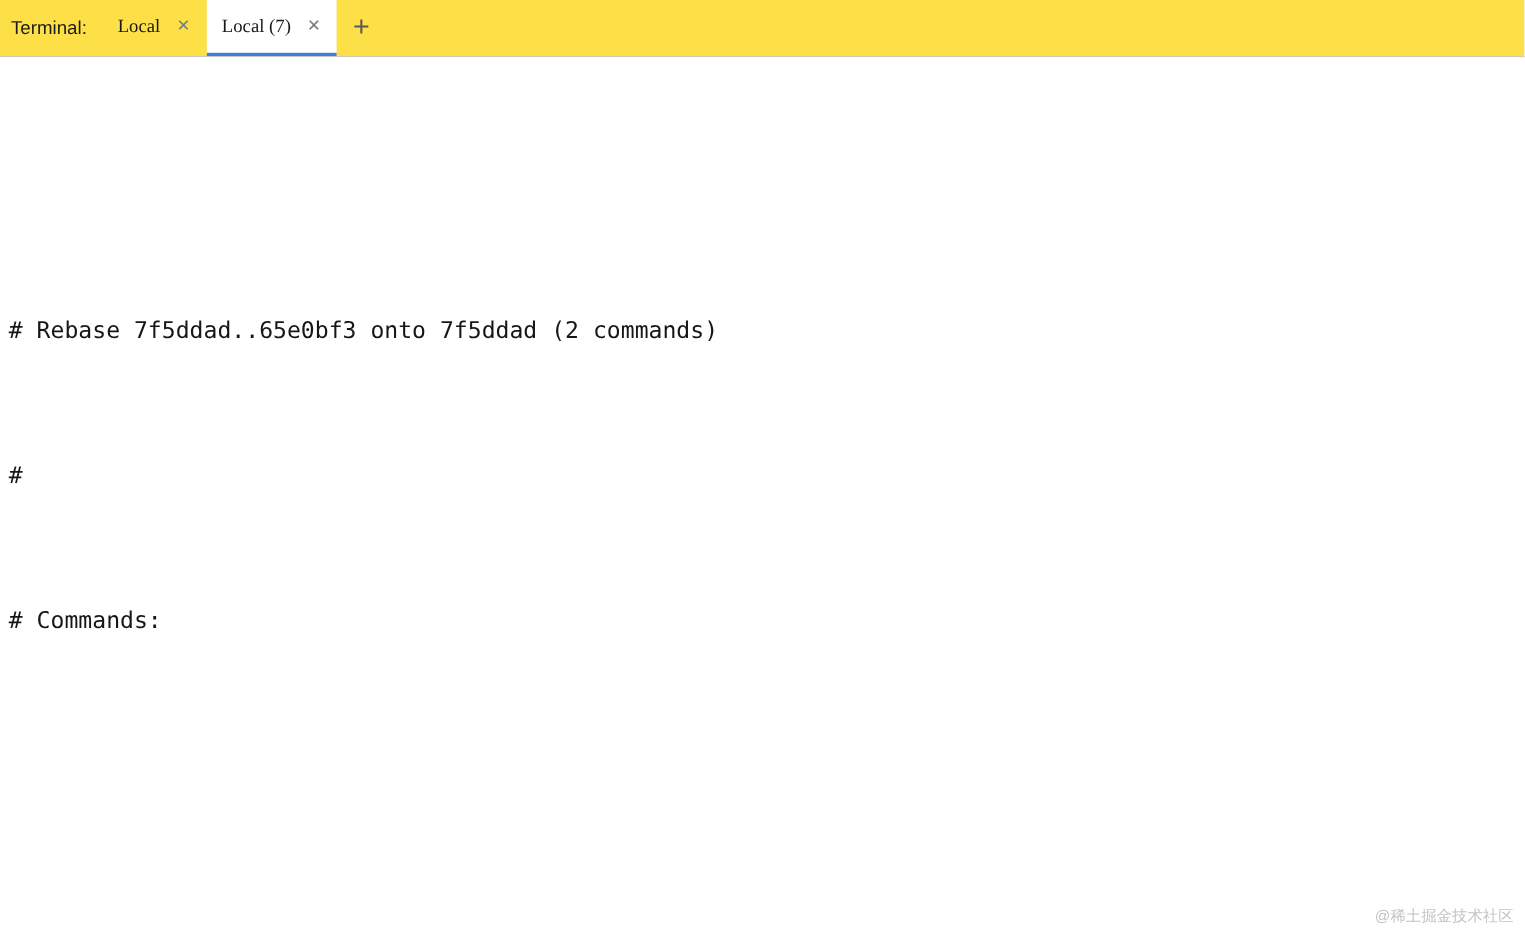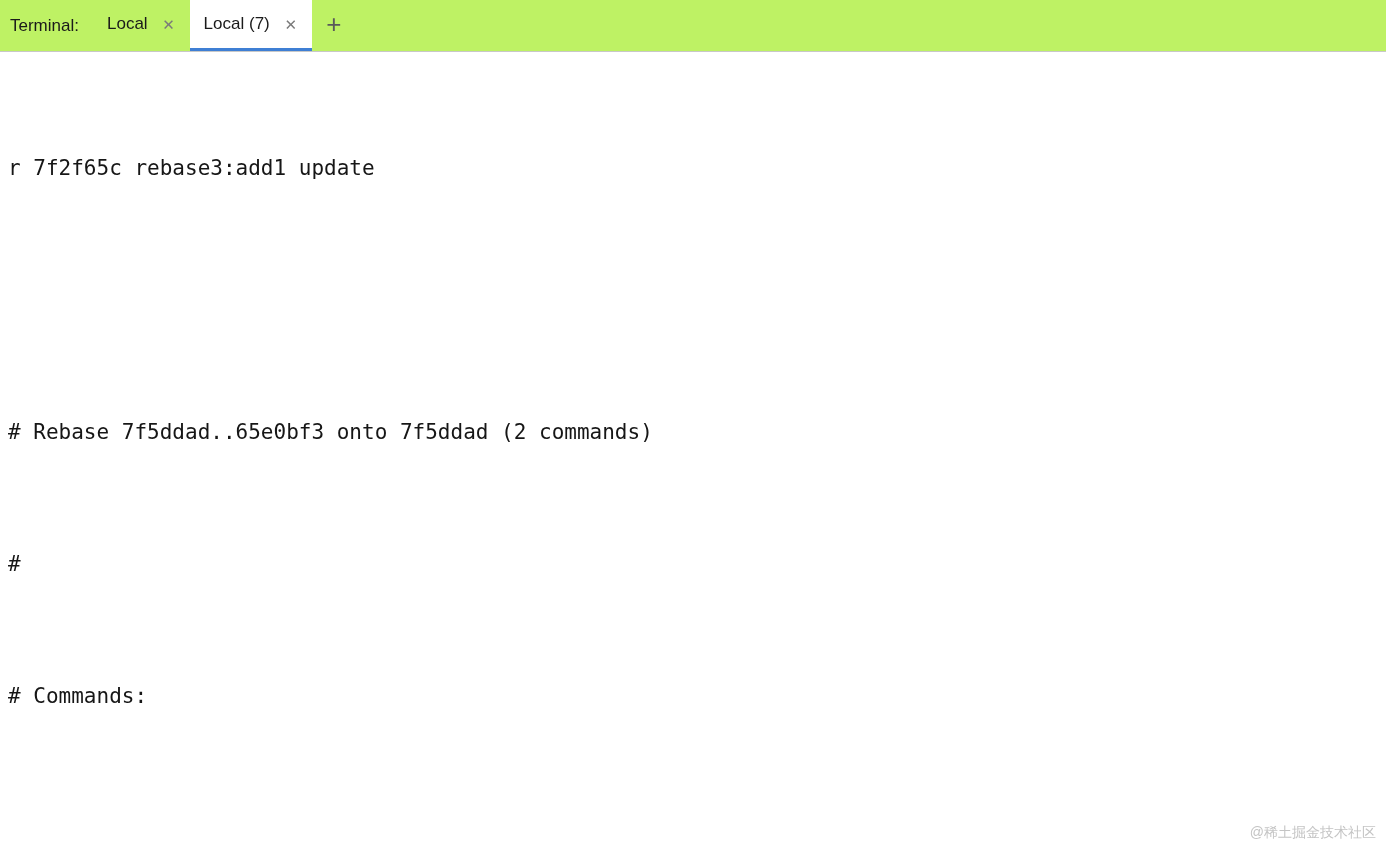--- a/index.html
+++ b/index.html
@@ -11,21 +11,21 @@
     width: 1386px;
     height: 858px;
     font-family: "Liberation Sans", sans-serif;
     overflow: hidden;
     position: relative;
   }
 
   
   .tabbar {
     height: 52px;
-    background: #bef264;
+    background: #fde047;
     border-bottom: 1px solid #c8c8c8;
     display: flex;
     align-items: stretch;
     box-sizing: border-box;
   }
   .tabbar-label {
     display: flex;
     align-items: center;
     padding: 0 14px 0 10px;
     font-size: 17px;
@@ -35,20 +35,21 @@
   .tab {
     display: flex;
     align-items: center;
     padding: 0 14px;
     font-size: 17px;
     color: #1a1a1a;
     white-space: nowrap;
     box-sizing: border-box;
     border-bottom: 3px solid transparent;
     cursor: default;
+    font-family: Liberation Serif, serif;
   }
   .tab .tab-title { margin-right: 14px; }
   .tab.active {
     border-bottom: 3px solid #3f7fd4;
     background: #ffffff;
   }
   .tab-close {
     font-size: 15px;
     color: #7a7a7a;
     line-height: 1;
@@ -110,21 +111,20 @@
 
   <div class="tab active">
     <span class="tab-title">Local (7)</span>
     <span class="tab-close">✕</span>
   </div>
 
   <div class="tab-add">+</div>
 </div>
 
 <div class="terminal">
-  <div class="line">r 7f2f65c rebase3:add1 update</div>
   <div class="line blank"></div>
   <div class="line"># Rebase 7f5ddad..65e0bf3 onto 7f5ddad (2 commands)</div>
   <div class="line">#</div>
   <div class="line"># Commands:</div>
   
   
   
   
   
   

